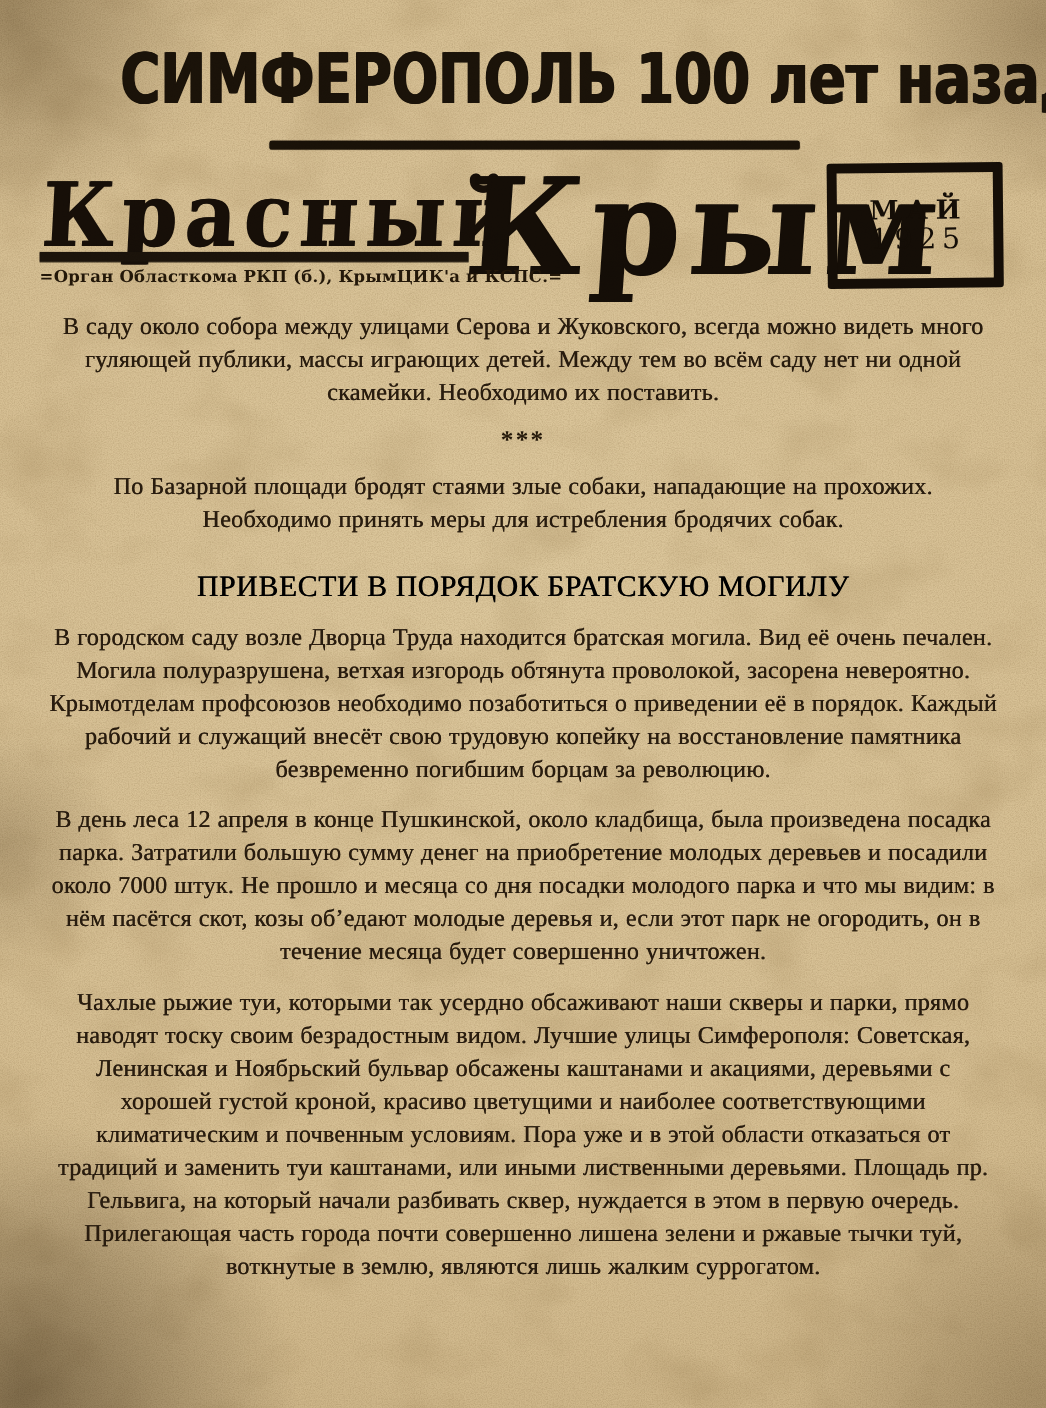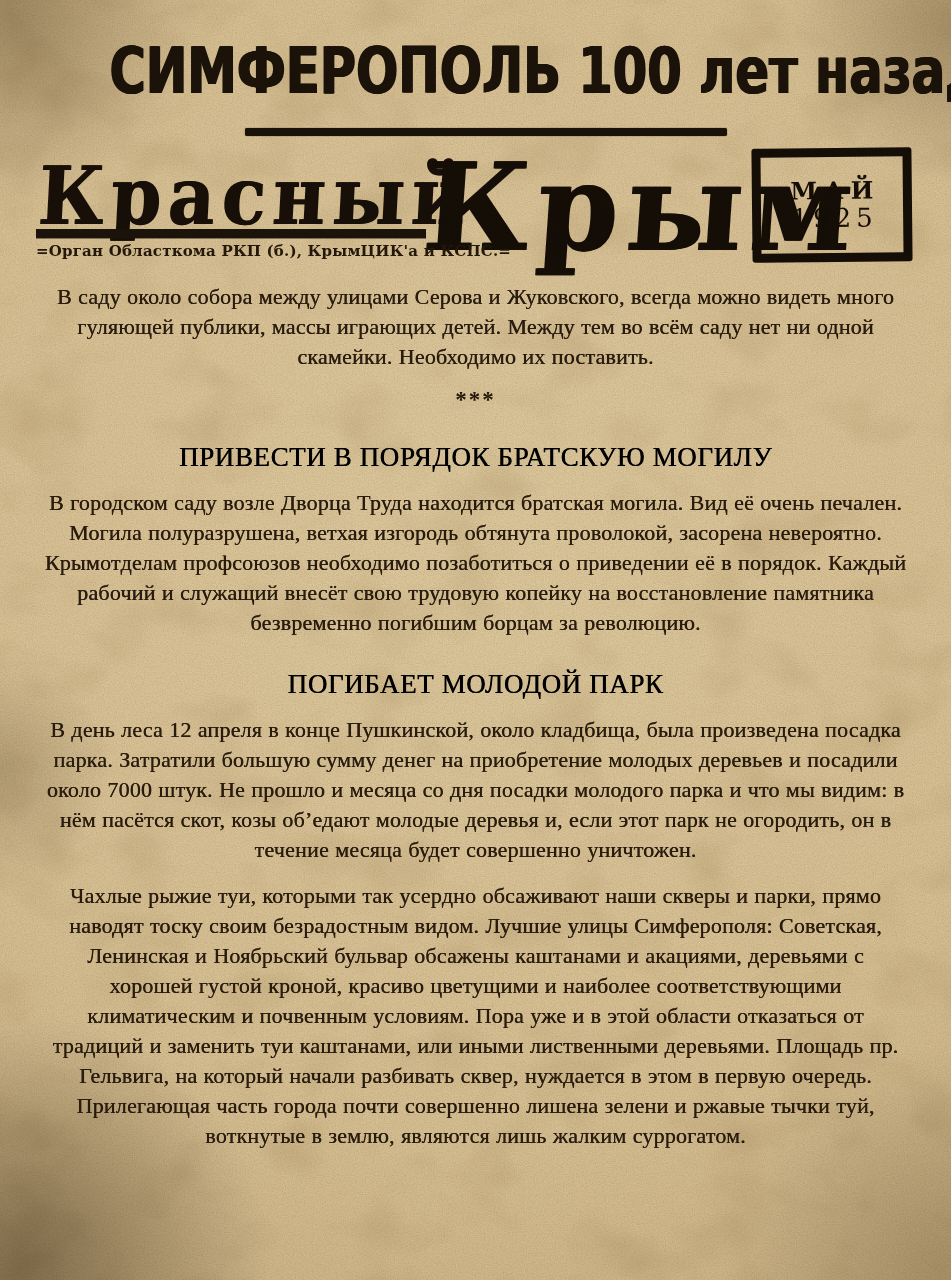--- a/index.html
+++ b/index.html
@@ -186,25 +186,25 @@
 <div class="layer masthead-org-line">=Орган Областкома РКП (б.), КрымЦИК'а и КСПС.=</div>
 
 <div class="layer date-stamp">
   <div class="stamp-month">МАЙ</div>
   <div class="stamp-year">1925</div>
 </div>
 
 <div class="layer article">
   <p class="note">В саду около собора между улицами Серова и Жуковского, всегда можно видеть много гуляющей публики, массы играющих детей. Между тем во всём саду нет ни одной скамейки. Необходимо их поставить.</p>
   <p class="asterisk-separator">***</p>
+  <p class="note">По Базарной площади бродят стаями злые собаки, нападающие на прохожих. Необходимо принять меры для истребления бродячих собак.</p>
 
   <h3 class="section-title">ПРИВЕСТИ В ПОРЯДОК БРАТСКУЮ МОГИЛУ</h3>
   <p class="section-body">В городском саду возле Дворца Труда находится братская могила. Вид её очень печален. Могила полуразрушена, ветхая изгородь обтянута проволокой, засорена невероятно. Крымотделам профсоюзов необходимо позаботиться о приведении её в порядок. Каждый рабочий и служащий внесёт свою трудовую копейку на восстановление памятника безвременно погибшим борцам за революцию.</p>
 
-  <h3 class="section-title">ПОГИБАЕТ МОЛОДОЙ ПАРК</h3>
   <p class="section-body">В день леса 12 апреля в конце Пушкинской, около кладбища, была произведена посадка парка. Затратили большую сумму денег на приобретение молодых деревьев и посадили около 7000 штук. Не прошло и месяца со дня посадки молодого парка и что мы видим: в нём пасётся скот, козы об’едают молодые деревья и, если этот парк не огородить, он в течение месяца будет совершенно уничтожен.</p>
 
   <p class="section-body">Чахлые рыжие туи, которыми так усердно обсаживают наши скверы и парки, прямо наводят тоску своим безрадостным видом. Лучшие улицы Симферополя: Советская, Ленинская и Ноябрьский бульвар обсажены каштанами и акациями, деревьями с хорошей густой кроной, красиво цветущими и наиболее соответствующими климатическим и почвенным условиям. Пора уже и в этой области отказаться от традиций и заменить туи каштанами, или иными лиственными деревьями. Площадь пр. Гельвига, на который начали разбивать сквер, нуждается в этом в первую очередь. Прилегающая часть города почти совершенно лишена зелени и ржавые тычки туй, воткнутые в землю, являются лишь жалким суррогатом.</p>
 </div>
 
 <svg class="paper-noise" width="951" height="1280" viewBox="0 0 951 1280" xmlns="http://www.w3.org/2000/svg">
   <defs>
     <filter id="blotch" x="0" y="0" width="100%" height="100%">
       <feTurbulence type="fractalNoise" baseFrequency="0.012 0.016" numOctaves="3" seed="3" stitchTiles="stitch"></feTurbulence>
       <feColorMatrix type="matrix" values="0 0 0 0 0.36

